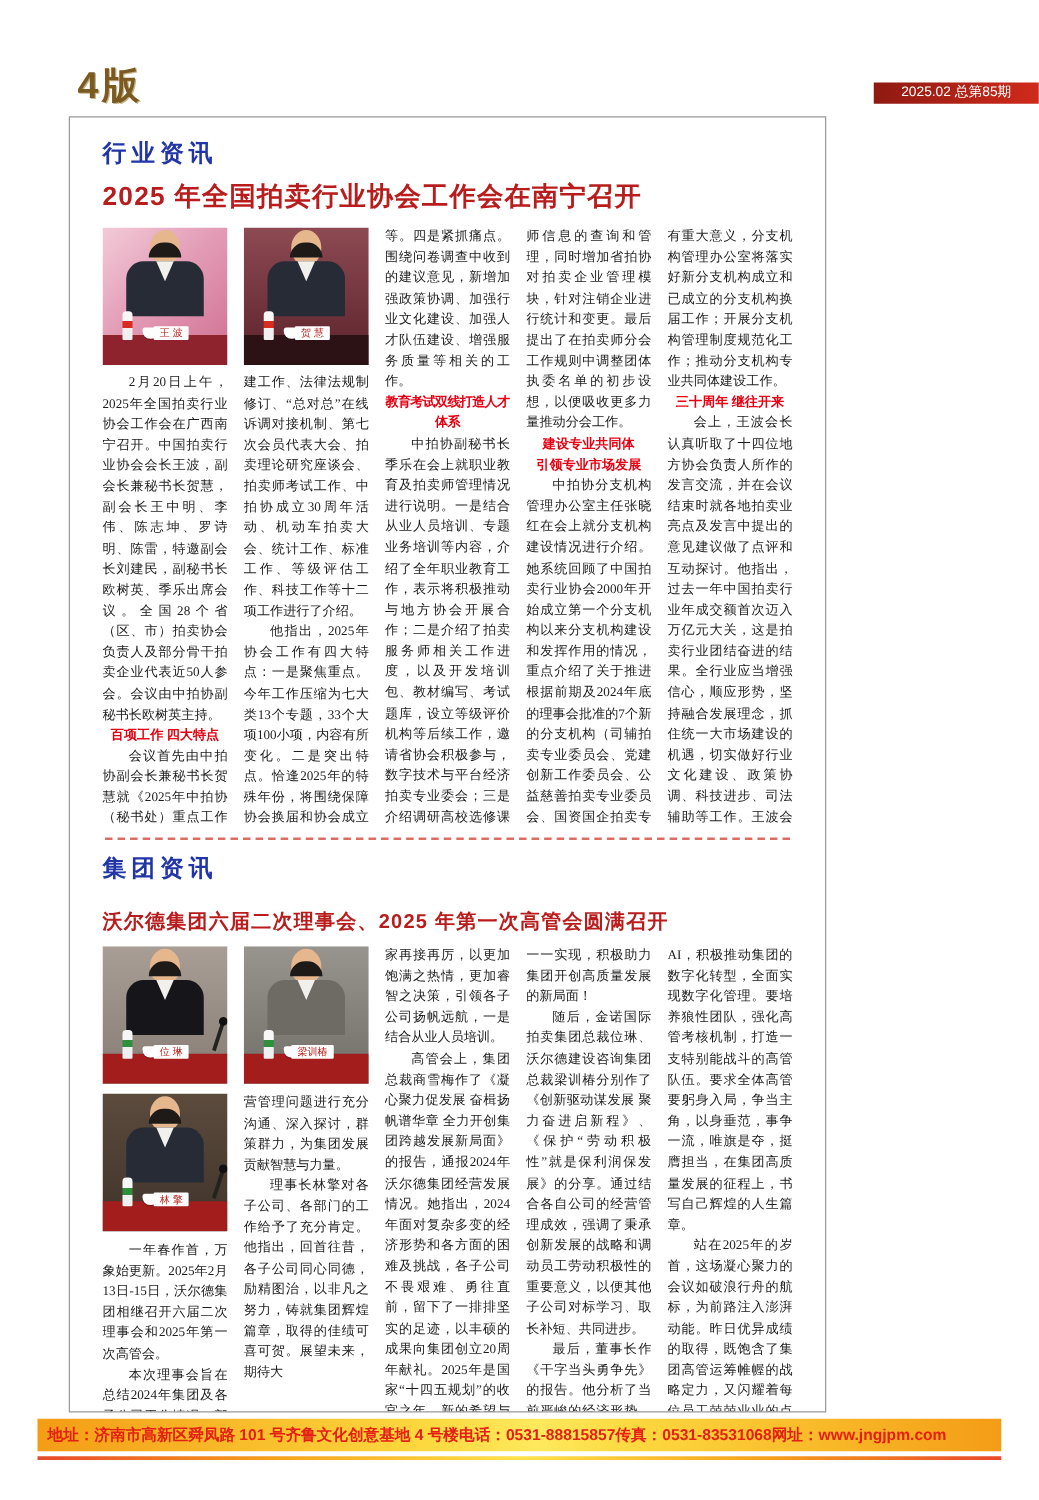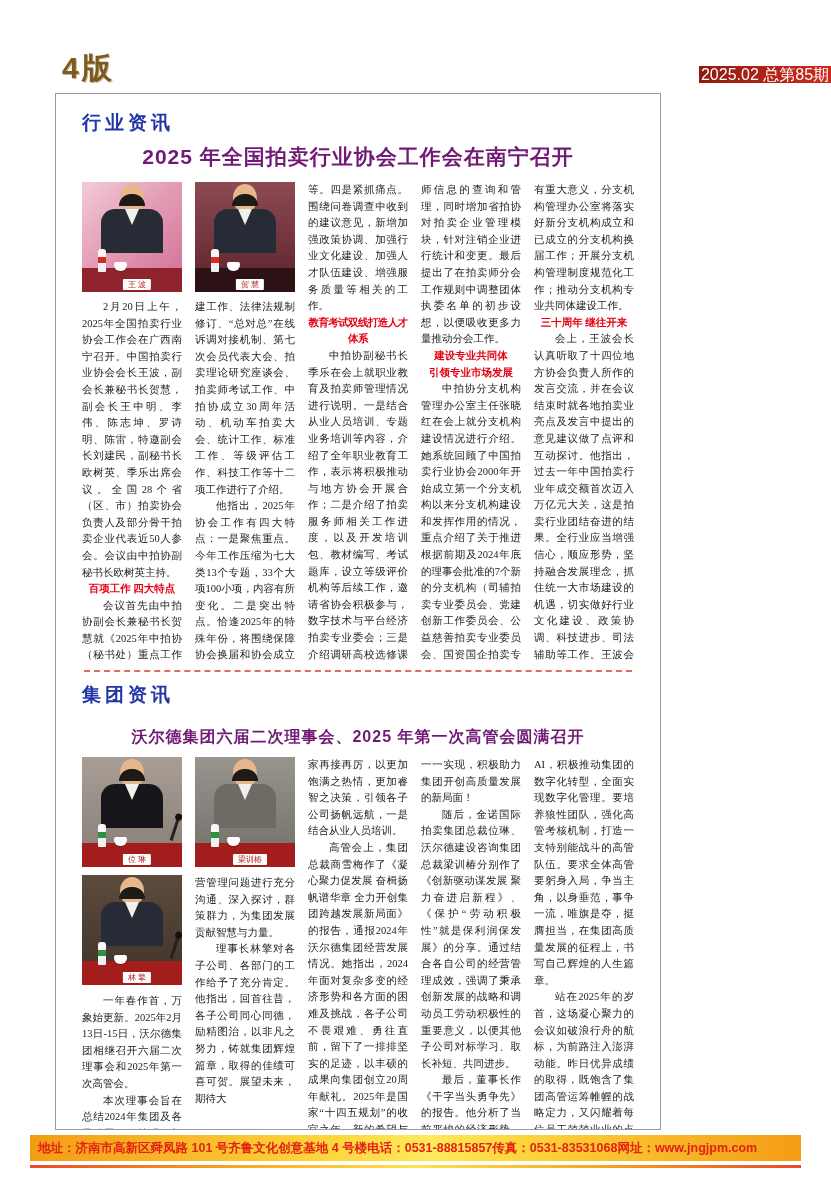--- a/index.html
+++ b/index.html
@@ -9,36 +9,36 @@
   }
   
   .page-label{
     position:absolute;left:62px;top:48px;font-size:30px;font-weight:bold;
     color:#7a5a20;letter-spacing:3px;font-family:"Liberation Sans","DejaVu Sans",sans-serif;
     text-shadow:1px 1px 0 #c9b288;
   }
   .issue-badge{
     position:absolute;right:0;top:66px;width:132px;height:17px;
     background:linear-gradient(90deg,#8f1a12,#cf2a1b);
-    color:#fff;font-size:16px;line-height:17px;text-align:center;
+    color:#fff;font-size:11px;line-height:17px;text-align:center;
     font-family:"Liberation Sans","DejaVu Sans",sans-serif;
   }
   
   .content-box{
     position:absolute;left:55px;top:93px;width:606px;height:1037px;
     border:1px solid #9a9a9a;box-sizing:border-box;padding:0 26px;background:#fff;
   }
   .section-label{
     color:#2135a6;font-weight:bold;font-size:19px;letter-spacing:4px;margin:0;
     font-family:"Liberation Sans","DejaVu Sans",sans-serif;
   }
   .sec1 .section-label{padding-top:16px;}
   .sec2 .section-label{padding-top:10px;}
   .headline{
-    color:#701a75;text-align:center;font-weight:bold;margin:7px 0 11px;
+    color:#b91c1c;text-align:left;font-weight:bold;margin:7px 0 11px;
     font-family:"Liberation Sans","DejaVu Sans",sans-serif;letter-spacing:1px;
   }
   .sec1 .headline{font-size:21px;}
   .sec2 .headline{font-size:16px;margin:19px 0 9px;}
   
   .cols{display:flex;gap:13px;}
   .cols-a1{height:478px;}
   .cols-a2{height:372px;}
   .col{flex:1 1 0;overflow:hidden;min-width:0;}
   .para{
@@ -77,21 +77,21 @@
   .mic::before{content:"";position:absolute;top:-6px;left:-2px;width:7px;height:7px;border-radius:50%;background:#111;}
   .desk{position:absolute;left:0;bottom:0;width:100%;height:24px;}
   .desk-maroon{background:#8e222d;}
   .desk-dark{background:#2c1215;}
   .desk-red{background:#a31d1d;}
   .bottle{position:absolute;left:16px;bottom:20px;width:8px;height:23px;border-radius:3px 3px 1px 1px;
     background:linear-gradient(180deg,#f7f7f7 0%,#f7f7f7 35%,#d92b20 35%,#d92b20 60%,#f0f0f0 60%);}
   .bottle.green{background:linear-gradient(180deg,#f7f7f7 0%,#f7f7f7 35%,#2e8f3c 35%,#2e8f3c 60%,#f0f0f0 60%);}
   .cup{position:absolute;left:32px;bottom:21px;width:13px;height:9px;border-radius:2px 2px 6px 6px;background:#fdfdfd;box-shadow:0 1px 0 #00000033;}
   .nameplate{
-    position:absolute;left:55%;bottom:2px;transform:translateX(-50%);
+    position:absolute;left:55%;bottom:20px;transform:translateX(-50%);
     background:#fdfdfd;color:#b5231c;font-size:8px;line-height:11px;padding:0 5px;
     white-space:nowrap;border-radius:1px;font-family:"Liberation Sans","DejaVu Sans",sans-serif;
   }
   
   .footer-bar{
     position:absolute;left:30px;top:1135px;width:771px;height:26px;box-sizing:border-box;
     background:linear-gradient(90deg,#f49c15 0%,#fdd83e 40%,#ffe95d 52%,#fdd83e 62%,#f49c15 100%);
     display:flex;align-items:center;padding:0 12px 0 8px;
   }
   .footer-item{

